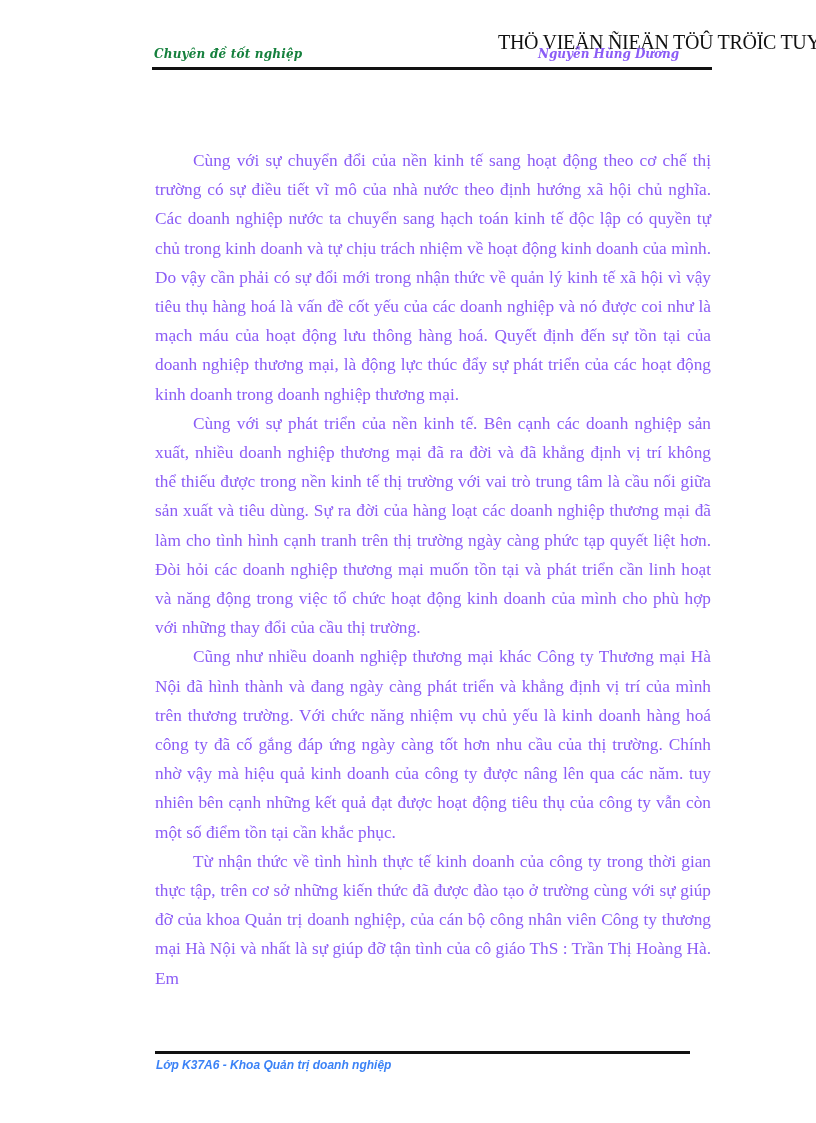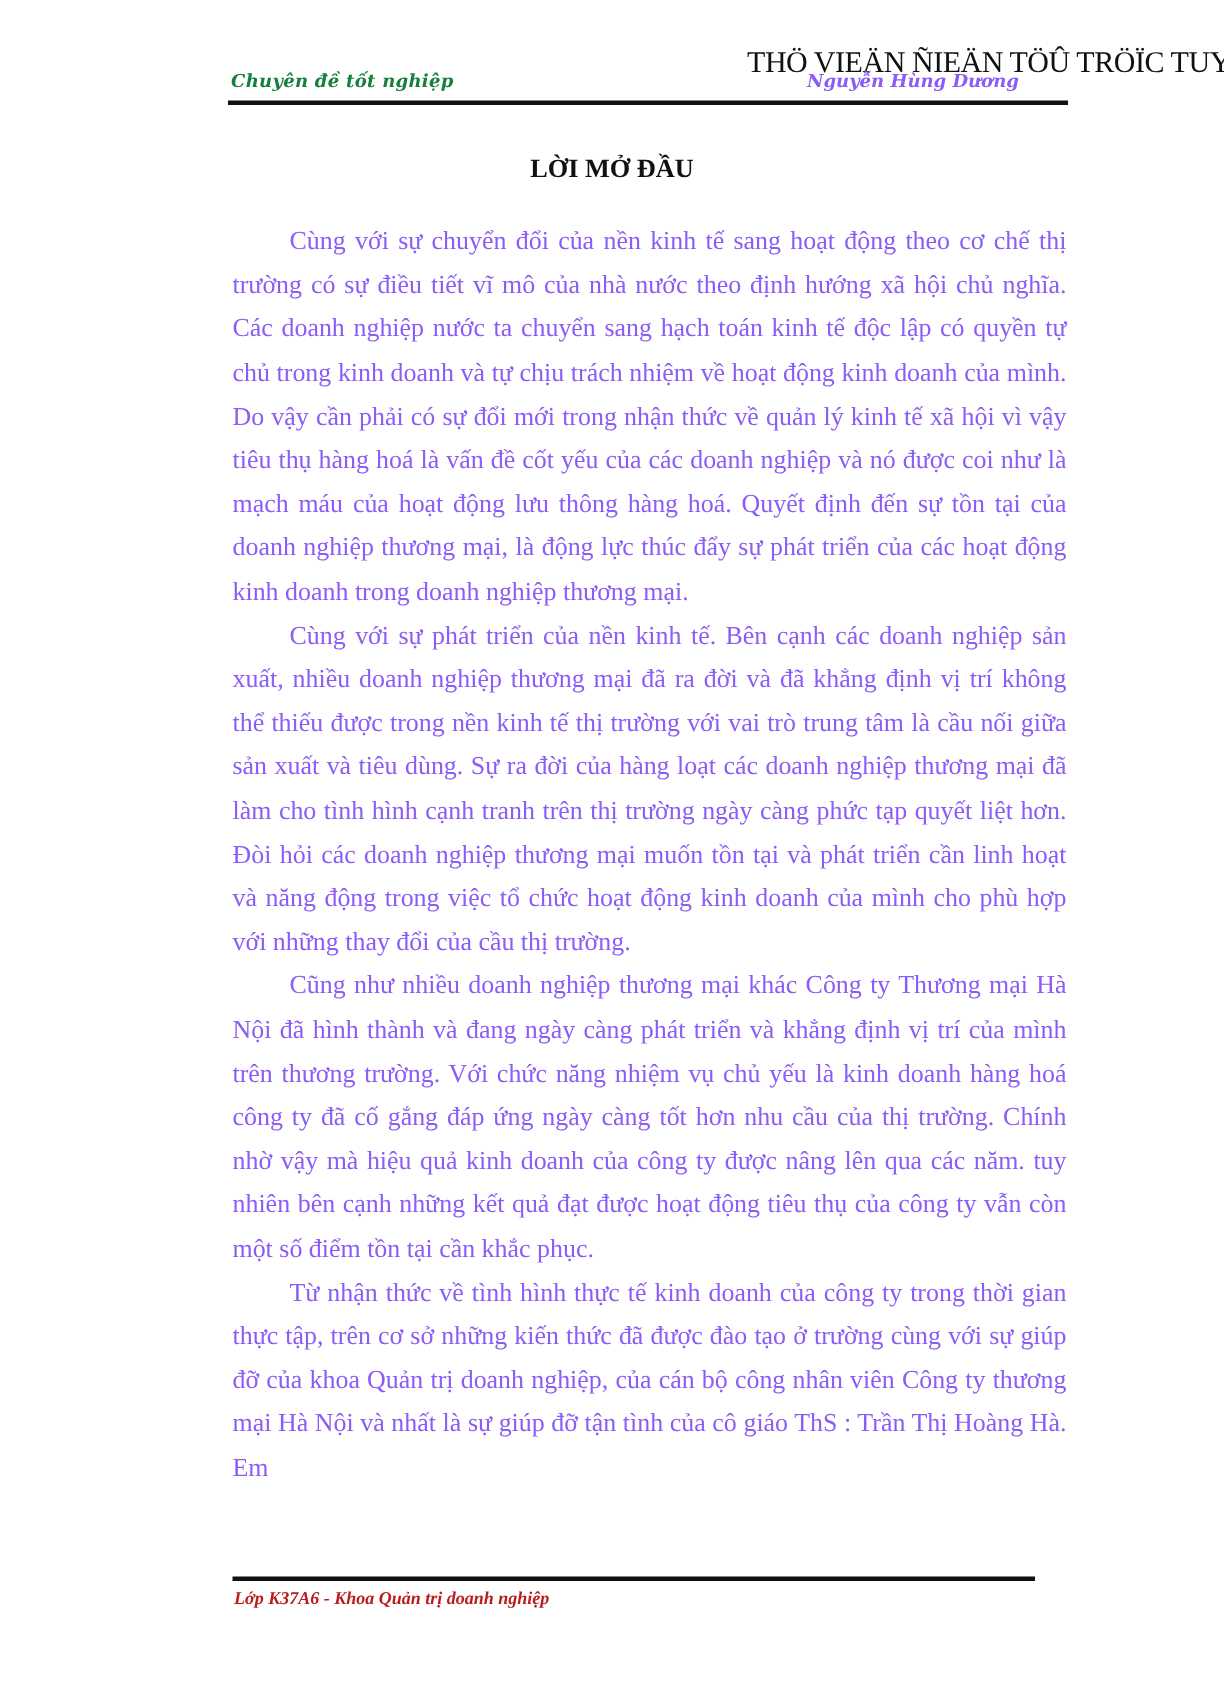--- a/index.html
+++ b/index.html
@@ -35,35 +35,34 @@
     font-family: "Liberation Serif", serif; font-size: 17.3px; line-height: 29.2px;
     text-align: justify; color: #8b5cf6;
   }
   .body-text p { margin: 0; text-indent: 38px; }
 
   .ftr-rule {
     position: absolute; left: 155px; top: 1051px; width: 535px; height: 3px; background: #111;
   }
   .ftr-text {
     position: absolute; left: 156px; top: 1058px;
-    font-family: Liberation Serif, serif; font-style: italic; font-weight: bold;
-    font-size: 12px; color: #b91c1c;
+    font-family: Liberation Sans, sans-serif; font-style: italic; font-weight: bold;
+    font-size: 12px; color: #3b82f6;
   }
 </style>
 </head>
 <body>
 
 <div class="page">
 
   <div class="watermark">THÖ VIEÄN ÑIEÄN TÖÛ TRÖÏC TUYEÁN</div>
   <div class="hdr-left">Chuyên đề tốt nghiệp</div>
   <div class="hdr-right">Nguyễn Hùng Dương</div>
   <div class="hdr-rule"></div>
 
-  <div class="title">LỜI MỞ ĐẦU</div>
 
   <div class="body-text">
     <p>Cùng với sự chuyển đổi của nền kinh tế sang hoạt động theo cơ chế thị trường có sự  điều tiết vĩ mô của nhà nước theo định hướng xã hội chủ nghĩa. Các doanh nghiệp nước ta chuyển sang hạch toán kinh tế độc lập có quyền tự chủ trong kinh doanh và tự chịu trách nhiệm về hoạt động kinh doanh của mình. Do vậy cần phải có sự đổi mới trong nhận thức về quản lý kinh tế xã hội vì vậy tiêu thụ hàng hoá là vấn đề cốt yếu của các doanh nghiệp và nó được coi như là mạch máu của hoạt động lưu thông hàng hoá. Quyết định đến sự tồn tại của doanh nghiệp thương mại, là động lực thúc đẩy sự phát triển của các hoạt động kinh doanh trong doanh nghiệp thương mại.</p>
     <p>Cùng với sự phát triển của nền kinh tế. Bên cạnh các doanh nghiệp sản xuất, nhiều doanh nghiệp thương mại đã ra đời và đã khẳng định vị trí không thể thiếu được trong nền kinh tế thị trường với vai trò trung tâm là cầu nối giữa  sản xuất và tiêu dùng. Sự ra đời của hàng loạt các doanh nghiệp thương mại đã làm cho tình hình cạnh tranh trên thị trường ngày càng phức tạp  quyết liệt hơn. Đòi hỏi các doanh nghiệp thương mại muốn tồn tại và phát triển cần linh hoạt và năng động trong việc tổ chức hoạt động kinh doanh của mình cho phù hợp với những thay đổi của cầu thị trường.</p>
     <p>Cũng như nhiều doanh nghiệp thương mại khác Công ty Thương mại Hà Nội đã hình thành và đang ngày càng phát triển và khẳng định vị trí của mình trên thương trường. Với chức năng nhiệm vụ chủ yếu là kinh doanh hàng hoá công ty đã cố gắng đáp ứng ngày càng tốt hơn nhu cầu của thị trường. Chính nhờ vậy mà hiệu quả kinh doanh của công ty được nâng lên  qua các năm. tuy nhiên bên cạnh những kết quả đạt được hoạt động tiêu thụ của công ty vẫn còn một số điểm tồn tại cần khắc phục.</p>
     <p>Từ nhận thức về tình hình thực tế kinh doanh của công ty trong thời gian thực tập, trên cơ sở những kiến thức đã được đào tạo ở trường cùng với sự giúp đỡ của khoa Quản trị doanh nghiệp, của cán bộ công nhân viên Công ty thương mại Hà Nội và nhất là sự giúp đỡ tận tình của cô giáo ThS : Trần Thị Hoàng Hà. Em</p>
   </div>
 
   <div class="ftr-rule"></div>
   <div class="ftr-text">Lớp K37A6 - Khoa Quản trị doanh nghiệp</div>

